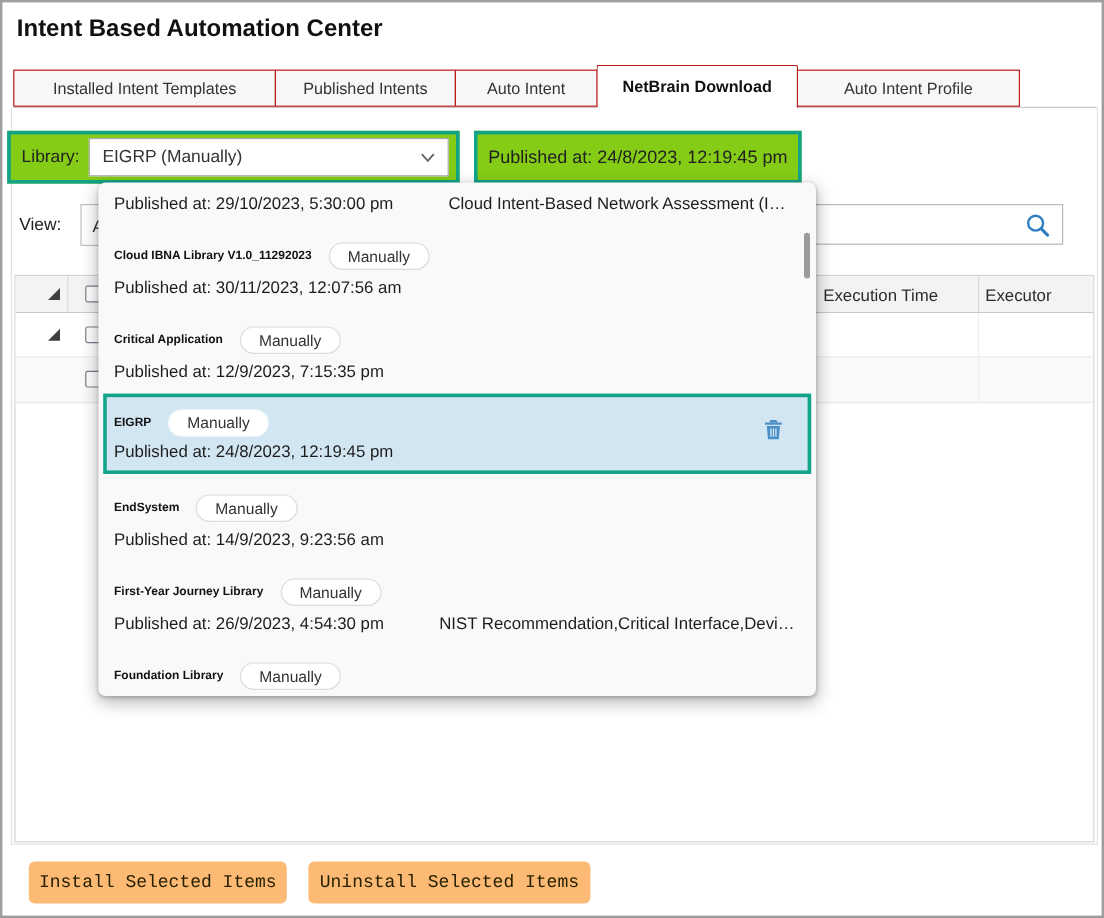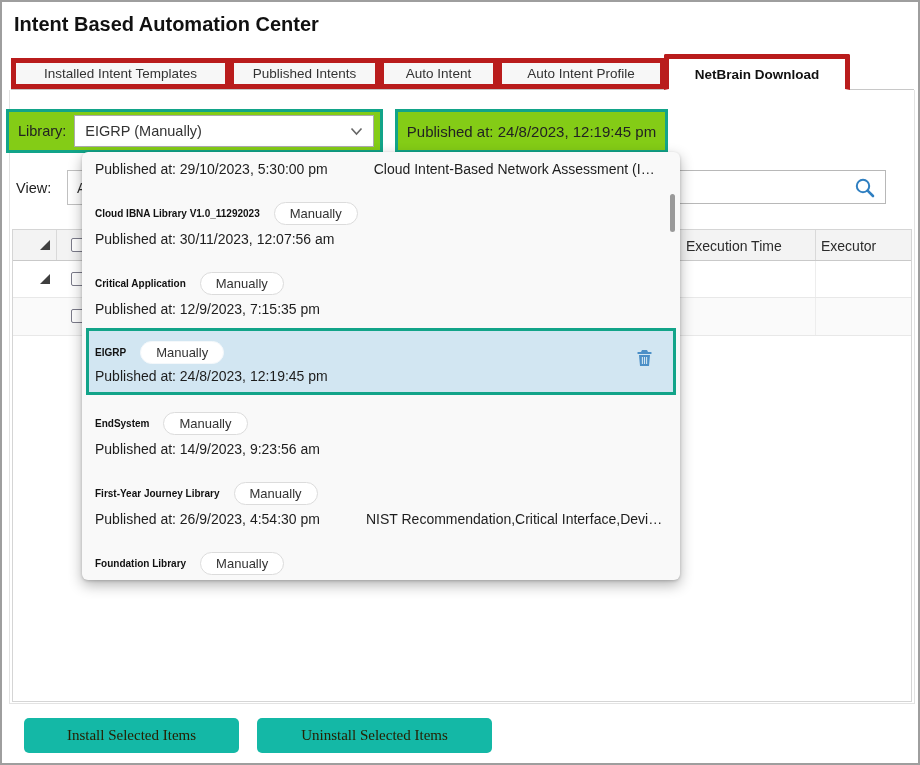--- a/index.html
+++ b/index.html
@@ -19,21 +19,21 @@
     font-size:20px; font-weight:bold; color:#111;
   }
   
   .tab-bar {
     position:absolute; left:9px; top:52px; width:903px; height:36px;
     display:flex; align-items:flex-end;
     border-bottom:1px solid #c8c8c8;
   }
   .tab {
     height:31px; background:#f7f7f7;
-    border:5px solid #b91c1c; margin-left:-1px;
+    border:1px solid #b91c1c; margin-left:-1px;
     display:flex; align-items:center; justify-content:center;
     font-size:13.5px; color:#333; cursor:pointer;
   }
   .tab:first-child { margin-left:0; }
   .tab:nth-child(1){ width:219px; }
   .tab:nth-child(2){ width:151px; }
   .tab:nth-child(3){ width:119px; }
   .tab:nth-child(4){ width:168px; }
   .tab:nth-child(5){ width:186px; }
   .tab.active {
@@ -143,38 +143,38 @@
   .dd-item.selected {
     background:#d2e6f2; border:3px solid #12a489; height:67px;
   }
   .dd-item.selected .dd-name-row { padding-top:18px; padding-left:6px; }
   .dd-item.selected .dd-pub-row { top:37px; padding-left:6px; }
   .dd-item.selected .dd-badge { border-color:#f4f8fb; }
   .trash-icon { position:absolute; right:20px; top:18px; width:17px; height:18px; cursor:pointer; }
   
   .footer-btn {
     position:absolute; top:716px; height:35px;
-    background:#14b8a6; border:none; border-radius:5px;
-    font-family:Liberation Serif, serif;
+    background:#fdba74; border:none; border-radius:5px;
+    font-family:Liberation Mono, monospace;
     font-size:15px; color:#262103; cursor:pointer;
   }
   .btn-install   { left:22px;  width:215px; }
   .btn-uninstall { left:255px; width:235px; }
 </style>
 </head>
 <body>
 
 <div class="page-title">Intent Based Automation Center</div>
 
 <div class="tab-bar">
     <div class="tab">Installed Intent Templates</div>
     <div class="tab">Published Intents</div>
     <div class="tab">Auto Intent</div>
+    <div class="tab active">NetBrain Download</div>
     <div class="tab">Auto Intent Profile</div>
-    <div class="tab active">NetBrain Download</div>
   </div>
 
 <div class="content-panel"></div>
 
 <div class="lib-box left">
   <span class="lib-label">Library:</span>
   <div class="lib-select">
     <span class="sel-text">EIGRP (Manually)</span>
     <svg width="13" height="9" viewBox="0 0 13 9">
       <polyline points="1.5,1.5 6.5,7 11.5,1.5" fill="none" stroke="#666" stroke-width="1.6"></polyline>

